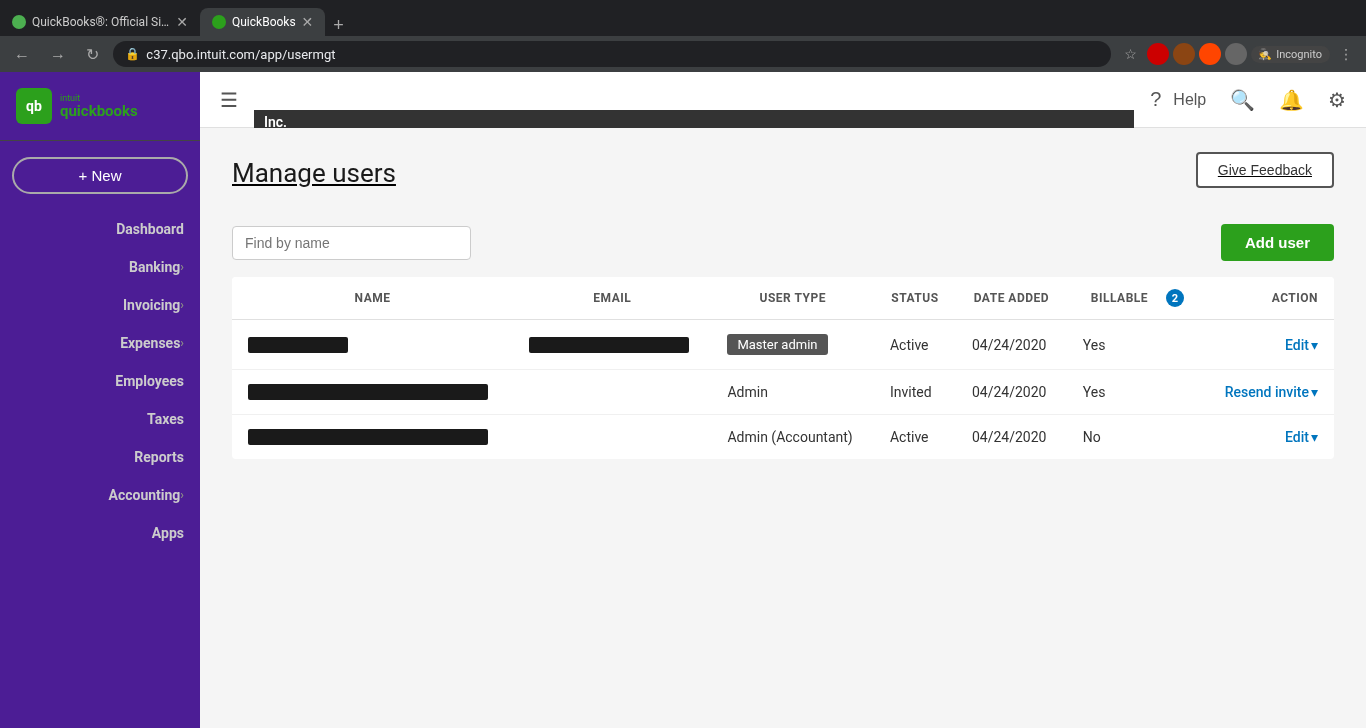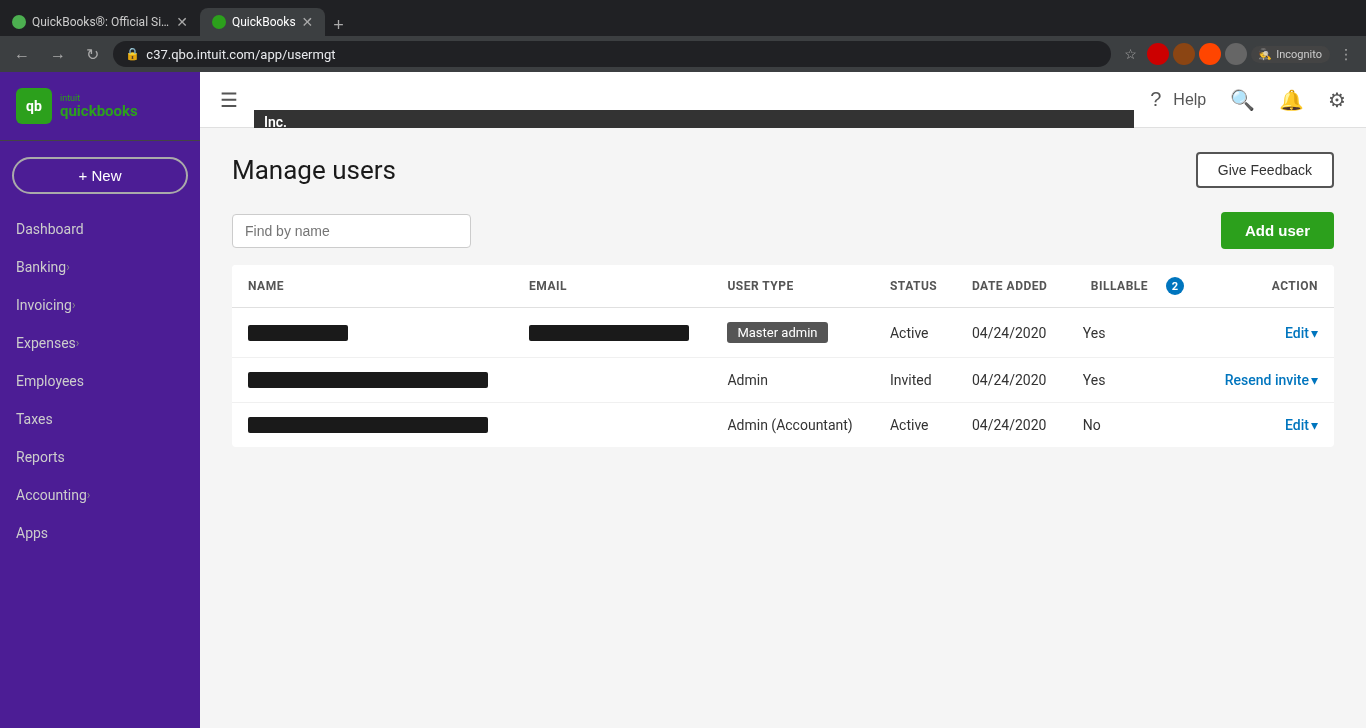--- a/index.html
+++ b/index.html
@@ -30,43 +30,43 @@
 
     
     .sidebar { width: 200px; background: #4c1d95; color: #fff; display: flex; flex-direction: column; flex-shrink: 0; overflow-y: auto; }
     .sidebar-logo { padding: 16px; display: flex; align-items: center; gap: 8px; border-bottom: 1px solid #444; }
     .qb-logo { width: 36px; height: 36px; background: #2CA01C; border-radius: 6px; display: flex; align-items: center; justify-content: center; color: white; font-weight: bold; font-size: 14px; }
     .logo-text { color: #2CA01C; font-weight: 700; font-size: 15px; line-height: 1.1; }
     .logo-subtext { font-size: 9px; color: #2CA01C; }
 
     .new-btn { margin: 16px 12px; border: 2px solid #aaa; background: transparent; color: #fff; border-radius: 20px; padding: 8px 0; font-size: 15px; cursor: pointer; display: flex; align-items: center; justify-content: center; gap: 6px; }
 
-    .nav-item { display: flex; align-items: center; justify-content: flex-start; padding: 11px 16px; color: #ccc; font-size: 14px; cursor: pointer; }
+    .nav-item { display: flex; align-items: center; justify-content: flex-end; padding: 11px 16px; color: #ccc; font-size: 14px; cursor: pointer; font-weight: bold; }
     .nav-item .nav-arrow { font-size: 12px; color: #888; }
 
     
     .header { height: 56px; background: #fff; border-bottom: 1px solid #e0e0e0; display: flex; align-items: center; padding: 0 16px; gap: 12px; flex-shrink: 0; }
     .hamburger { background: none; border: none; font-size: 20px; cursor: pointer; color: #555; padding: 4px; }
     .header-actions { display: flex; align-items: center; gap: 16px; }
     .header-icon-btn { background: none; border: none; cursor: pointer; color: #555; font-size: 20px; display: flex; align-items: center; gap: 4px; padding: 4px; border-radius: 4px; }
     .header-help { font-size: 16px; color: #555; padding-left: 8px; }
 
     
     .main-content { flex: 1; overflow-y: auto; padding: 24px 32px; background: #f5f5f5; }
-    .page-header { display: flex; align-items: center; justify-content: space-between; margin-bottom: 24px; }
+    .page-header { display: flex; align-items: flex-end; justify-content: space-between; margin-bottom: 36px; text-decoration: underline; }
     .page-title { font-size: 26px; font-weight: 400; color: #1a1a1a; }
     .give-feedback-btn { border: 2px solid #555; background: #fff; border-radius: 4px; padding: 8px 20px; font-size: 14px; cursor: pointer; color: #333; }
 
     .toolbar { display: flex; align-items: center; justify-content: space-between; margin-bottom: 16px; }
     .search-input { border: 1px solid #ccc; border-radius: 4px; padding: 8px 12px; font-size: 14px; width: 239px; color: #555; background: #fff; }
     .add-user-btn { background: #2CA01C; color: #fff; border: none; border-radius: 4px; padding: 10px 24px; font-size: 15px; font-weight: 600; cursor: pointer; }
 
     
     .users-table { width: 100%; border-collapse: collapse; background: #fff; border-radius: 4px; overflow: hidden; }
-    .users-table th { text-align: left; padding: 12px 16px; font-size: 12px; font-weight: 700; color: #555; border-bottom: 1px solid #e0e0e0; letter-spacing: 0.5px; text-transform: uppercase; background: #fff; }
+    .users-table th { text-align: center; padding: 12px 16px; font-size: 12px; font-weight: 700; color: #555; border-bottom: 1px solid #e0e0e0; letter-spacing: 0.5px; text-transform: uppercase; background: #fff; }
     .users-table td { padding: 14px 16px; font-size: 14px; color: #333; border-bottom: 1px solid #f0f0f0; vertical-align: middle; }
     .users-table tr:last-child td { border-bottom: none; }
     .billable-header { display: flex; align-items: center; gap: 18px; padding-left: 8px; }
     .billable-badge { background: #0075be; color: #fff; border-radius: 50%; width: 18px; height: 18px; font-size: 11px; display: inline-flex; align-items: center; justify-content: center; font-weight: 700; }
     .user-type-badge { background: #555; color: #fff; border-radius: 3px; padding: 3px 10px; font-size: 13px; display: inline-block; }
     .action-edit { color: #0075be; text-decoration: none; font-size: 14px; cursor: pointer; display: flex; align-items: center; gap: 2px; font-weight: 500; float: right; }
     .action-resend { color: #0075be; text-decoration: none; font-size: 14px; cursor: pointer; display: flex; align-items: flex-end; gap: 2px; font-weight: 500; float: right; }
     .redacted { background: #1a1a1a; color: #1a1a1a; border-radius: 2px; display: inline-block; height: 16px; }
     .redacted-name { width: 100px; }
     .redacted-email { width: 160px; }

